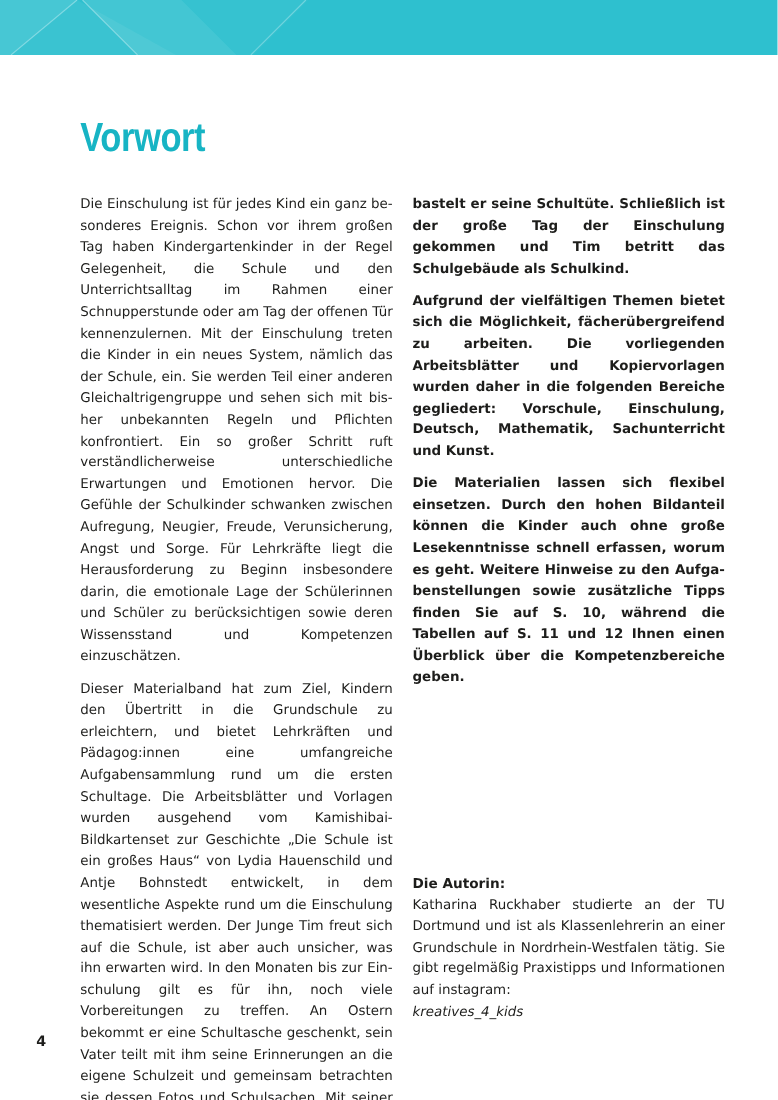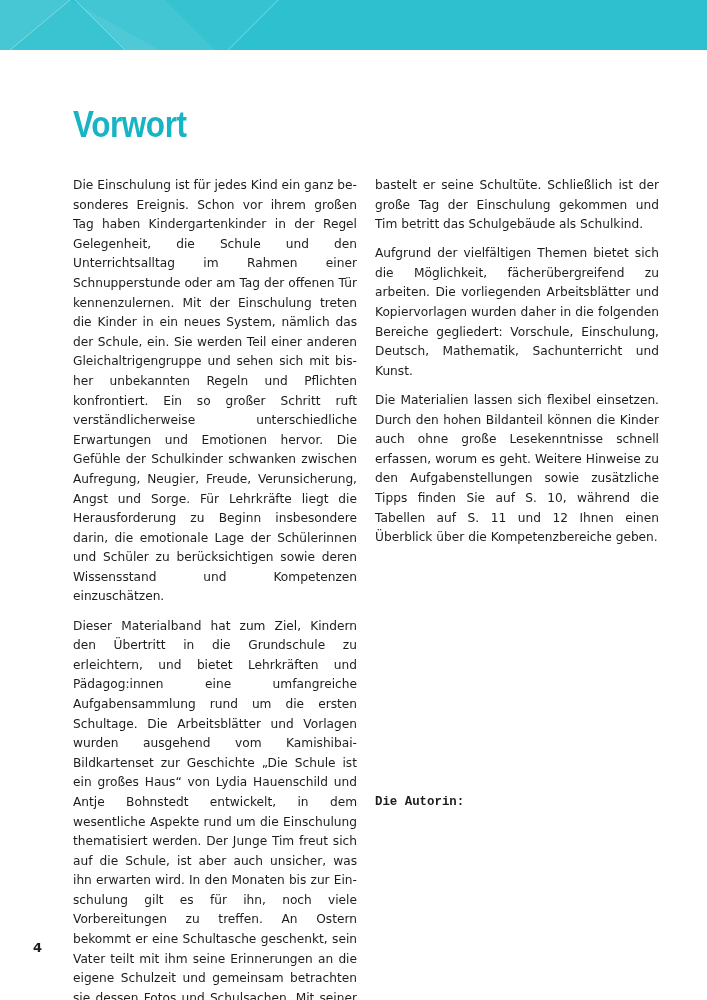--- a/index.html
+++ b/index.html
@@ -9,24 +9,24 @@
     }
     .banner { position: absolute; left: 0; top: 0; width: 707px; height: 50px; background: #2ec0cf; overflow: hidden; }
     .banner svg { position: absolute; left: 0; top: 0; }
     .title {
       position: absolute; left: 73px; top: 104px; margin: 0;
       font-family: "Liberation Sans", sans-serif; font-weight: bold; font-size: 37px;
       color: #17b4c4; letter-spacing: -0.5px; transform: scaleX(0.85); transform-origin: left top;
     }
     .col { position: absolute; top: 176px; width: 284px; font-size: 12.2px; line-height: 19.6px; text-align: justify; hyphens: manual; }
     .col.left { left: 73px; }
-    .col.right { left: 375px; }
+    .col.right { left: 375px; font-weight: bold; }
     .col p { margin: 0 0 9.5px 0; }
     .sig { font-style: italic; }
-    .author { position: absolute; left: 375px; top: 793px; width: 284px; font-size: 12.2px; line-height: 19.6px; text-align: justify; font-family: Liberation Mono, monospace; }
+    .author { position: absolute; left: 375px; top: 793px; width: 284px; font-size: 12.2px; line-height: 19.6px; text-align: justify; }
     .author h3 { margin: 0; font-size: 12.4px; font-weight: bold; line-height: 19.6px; }
     .author p { margin: 0; }
     .author .insta { font-style: italic; display: block; }
     .pagenum { position: absolute; left: 33px; top: 940px; font-weight: bold; font-size: 13px; }
   </style>
 </head>
 <body>
 
 <div class="banner">
   <svg width="707" height="50" viewBox="0 0 707 50">
@@ -48,15 +48,16 @@
 </div>
 
 <div class="col right">
   <p>bastelt er seine Schultüte. Schließlich ist der große Tag der Einschulung gekommen und Tim betritt das Schulgebäude als Schulkind.</p>
   <p>Aufgrund der vielfältigen Themen bietet sich die Möglichkeit, fächerübergreifend zu arbeiten. Die vorliegenden Arbeitsblätter und Kopiervorlagen wurden daher in die folgenden Bereiche geglie­dert: Vorschule, Einschulung, Deutsch, Mathema­tik, Sachunterricht und Kunst.</p>
   <p>Die Materialien lassen sich flexibel einsetzen. Durch den hohen Bildanteil können die Kinder auch ohne große Lesekenntnisse schnell erfassen, worum es geht. Weitere Hinweise zu den Aufga­benstellungen sowie zusätzliche Tipps finden Sie auf S. 10, während die Tabellen auf S. 11 und 12 Ihnen einen Überblick über die Kompetenzberei­che geben.</p>
 </div>
 
 <div class="author">
   <h3>Die Autorin:</h3>
+  <p><span>Katharina Ruckhaber studierte an der TU Dortmund und ist als Klassenlehrerin an einer Grundschule in Nordrhein-Westfalen tätig. Sie gibt regelmäßig Praxistipps und Informationen auf instagram:</span> <span class="insta">kreatives_4_kids</span></p>
 </div>
 
 <div class="pagenum">4</div>
 
 </body></html>

